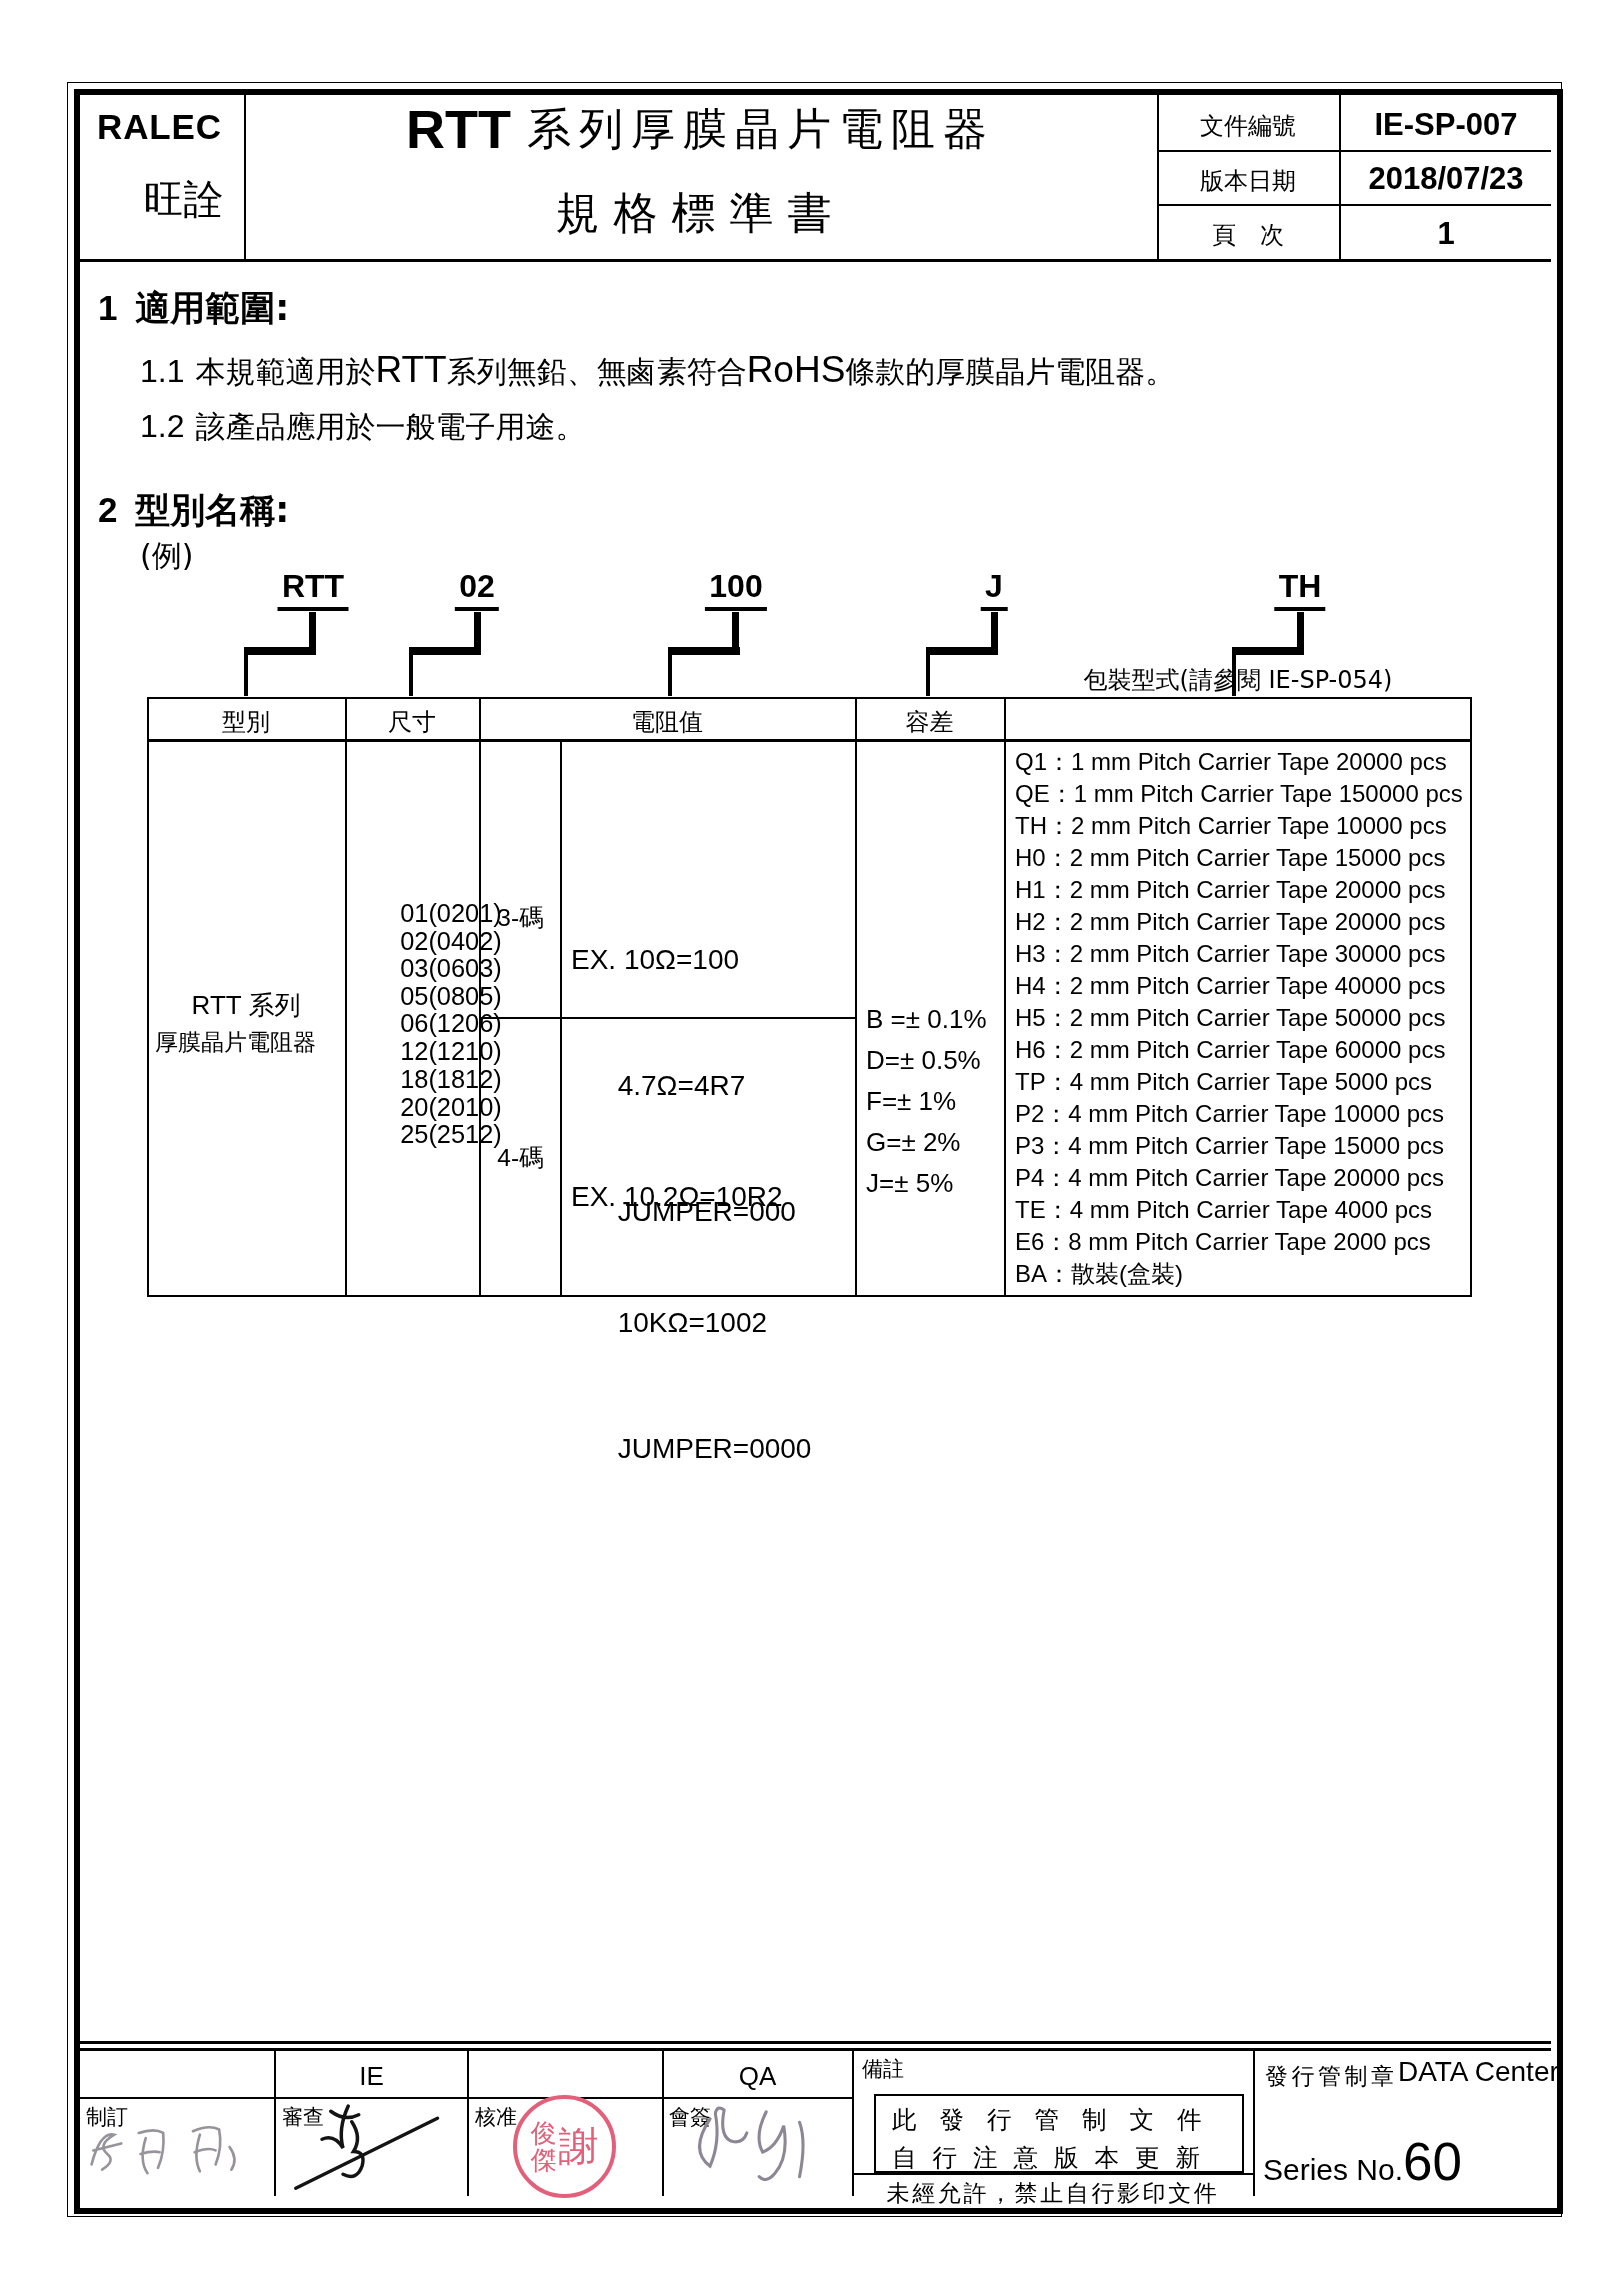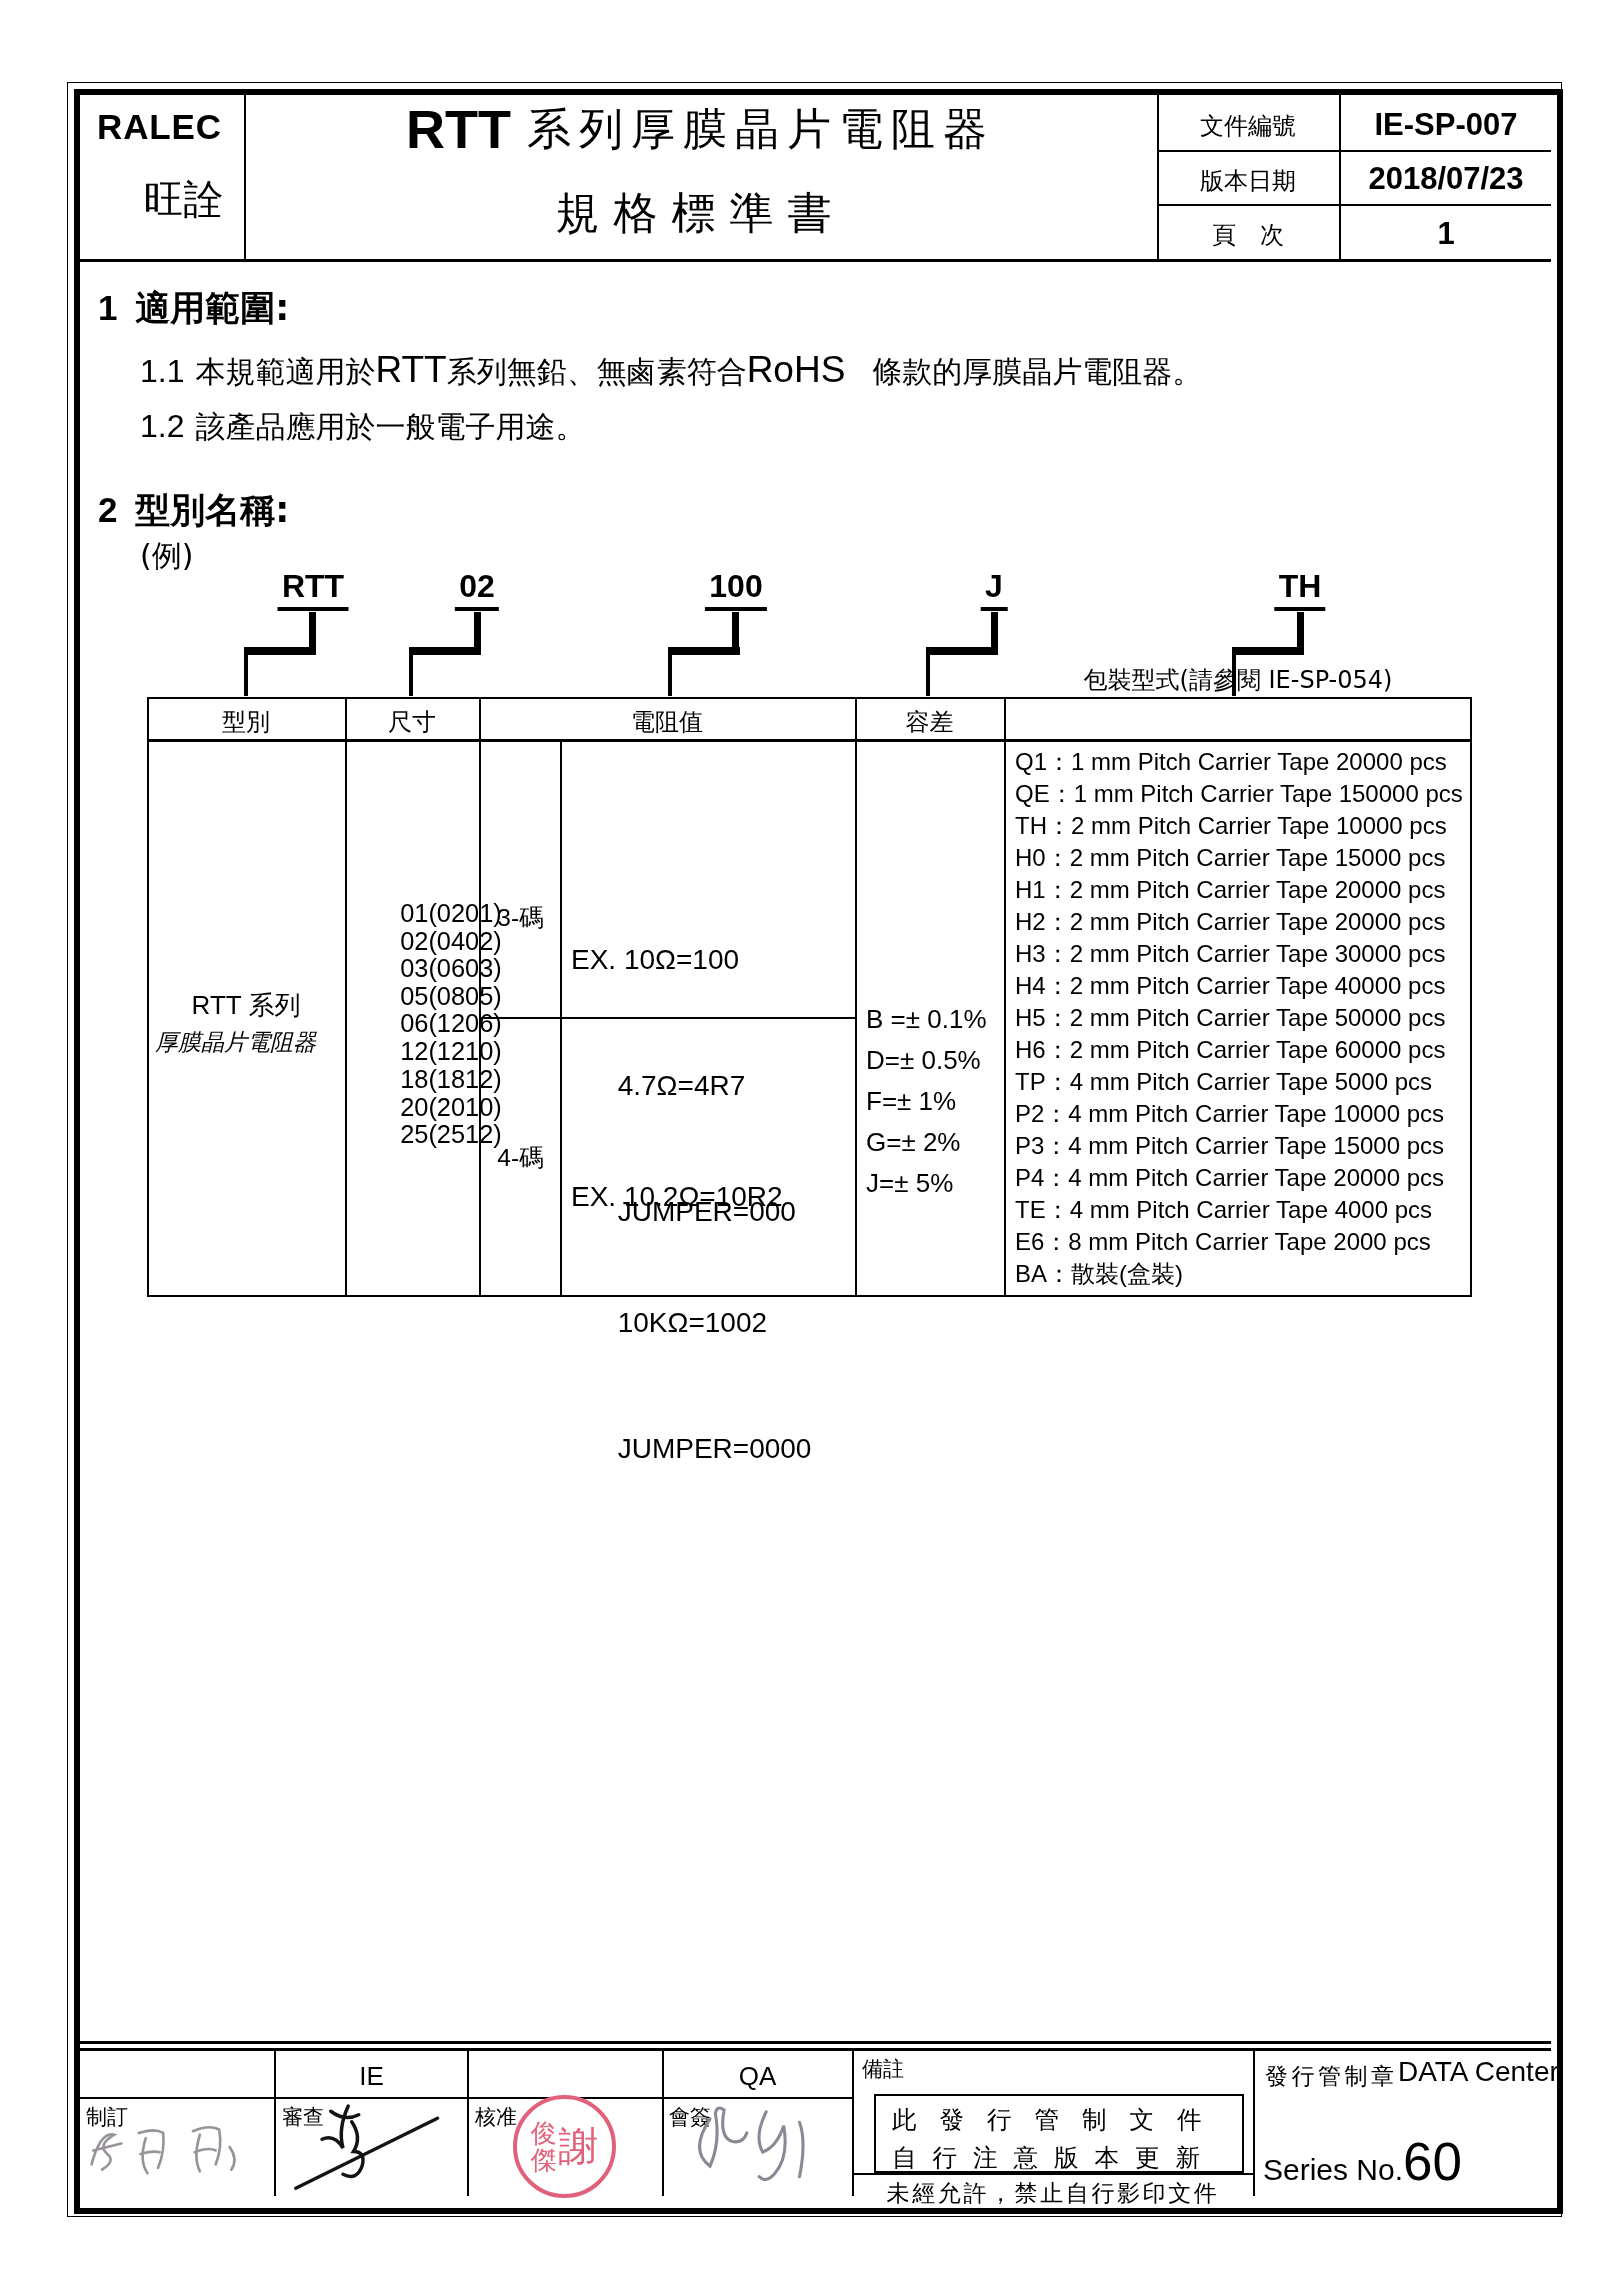--- a/index.html
+++ b/index.html
@@ -58,21 +58,21 @@
   <div class="abs print b ctr" style="left:1341px;top:161px;width:210px;font-size:31px;">2018/07/23</div>
   <div class="abs hand ctr" style="left:1158px;top:219px;width:180px;font-size:24px;">頁　次</div>
   <div class="abs print b ctr" style="left:1341px;top:216px;width:210px;font-size:31px;">1</div>
 
   <div class="abs" style="left:98px;top:285px;white-space:nowrap;">
     <span class="print b" style="font-size:35px;">1</span>
     <span class="hand b" style="font-size:35px;margin-left:14px;">適用範圍:</span>
   </div>
   <div class="abs" style="left:140px;top:349px;white-space:nowrap;">
     <span class="print" style="font-size:32px;">1.1</span>
-    <span class="hand" style="font-size:30px;margin-left:7px;">本規範適用於</span><span class="print" style="font-size:37px;">RTT</span><span class="hand" style="font-size:30px;">系列無鉛、無鹵素符合</span><span class="print" style="font-size:37px;">RoHS</span><span class="hand" style="font-size:30px;margin-left:27px;">條款的厚膜晶片電阻器。</span>
+    <span class="hand" style="font-size:30px;margin-left:7px;">本規範適用於</span><span class="print" style="font-size:37px;">RTT</span><span class="hand" style="font-size:30px;">系列無鉛、無鹵素符合</span><span class="print" style="font-size:37px;">RoHS</span><span class="hand" style="font-size:30px;">條款的厚膜晶片電阻器。</span>
   </div>
   <div class="abs" style="left:140px;top:407px;white-space:nowrap;">
     <span class="print" style="font-size:32px;">1.2</span>
     <span class="hand" style="font-size:30px;margin-left:7px;">該產品應用於一般電子用途。</span>
   </div>
 
   <div class="abs" style="left:98px;top:487px;white-space:nowrap;">
     <span class="print b" style="font-size:35px;">2</span>
     <span class="hand b" style="font-size:35px;margin-left:14px;">型別名稱:</span>
   </div>
@@ -113,21 +113,21 @@
   <div class="ln" style="left:560px;top:740px;width:1.8px;height:556px;"></div>
   <div class="ln" style="left:481px;top:1017px;width:374px;height:1.8px;"></div>
 
   <div class="abs hand ctr" style="left:147px;top:706px;width:198px;font-size:24px;">型別</div>
   <div class="abs hand ctr" style="left:345px;top:706px;width:134px;font-size:24px;">尺寸</div>
   <div class="abs hand ctr" style="left:479px;top:706px;width:376px;font-size:24px;">電阻值</div>
   <div class="abs hand ctr" style="left:855px;top:706px;width:149px;font-size:24px;">容差</div>
   <div class="abs hand ctr" style="left:1004px;top:664px;width:468px;font-size:24px;">包裝型式(請參閱 IE-SP-054)</div>
 
   <div class="abs ctr" style="left:147px;top:988px;width:198px;font-size:26px;">RTT 系列</div>
-  <div class="abs hand ctr" style="left:147px;top:1027px;width:177px;font-size:23px;font-style:italic;">厚膜晶片電阻器</div>
+  <div class="abs hand ctr" style="left:147px;top:1027px;width:177px;font-size:23px;">厚膜晶片電阻器</div>
 
   <div class="sz" style="top:899px;">01(0201)</div>
   <div class="sz" style="top:927px;">02(0402)</div>
   <div class="sz" style="top:954px;">03(0603)</div>
   <div class="sz" style="top:982px;">05(0805)</div>
   <div class="sz" style="top:1009px;">06(1206)</div>
   <div class="sz" style="top:1037px;">12(1210)</div>
   <div class="sz" style="top:1065px;">18(1812)</div>
   <div class="sz" style="top:1093px;">20(2010)</div>
   <div class="sz" style="top:1120px;">25(2512)</div>

